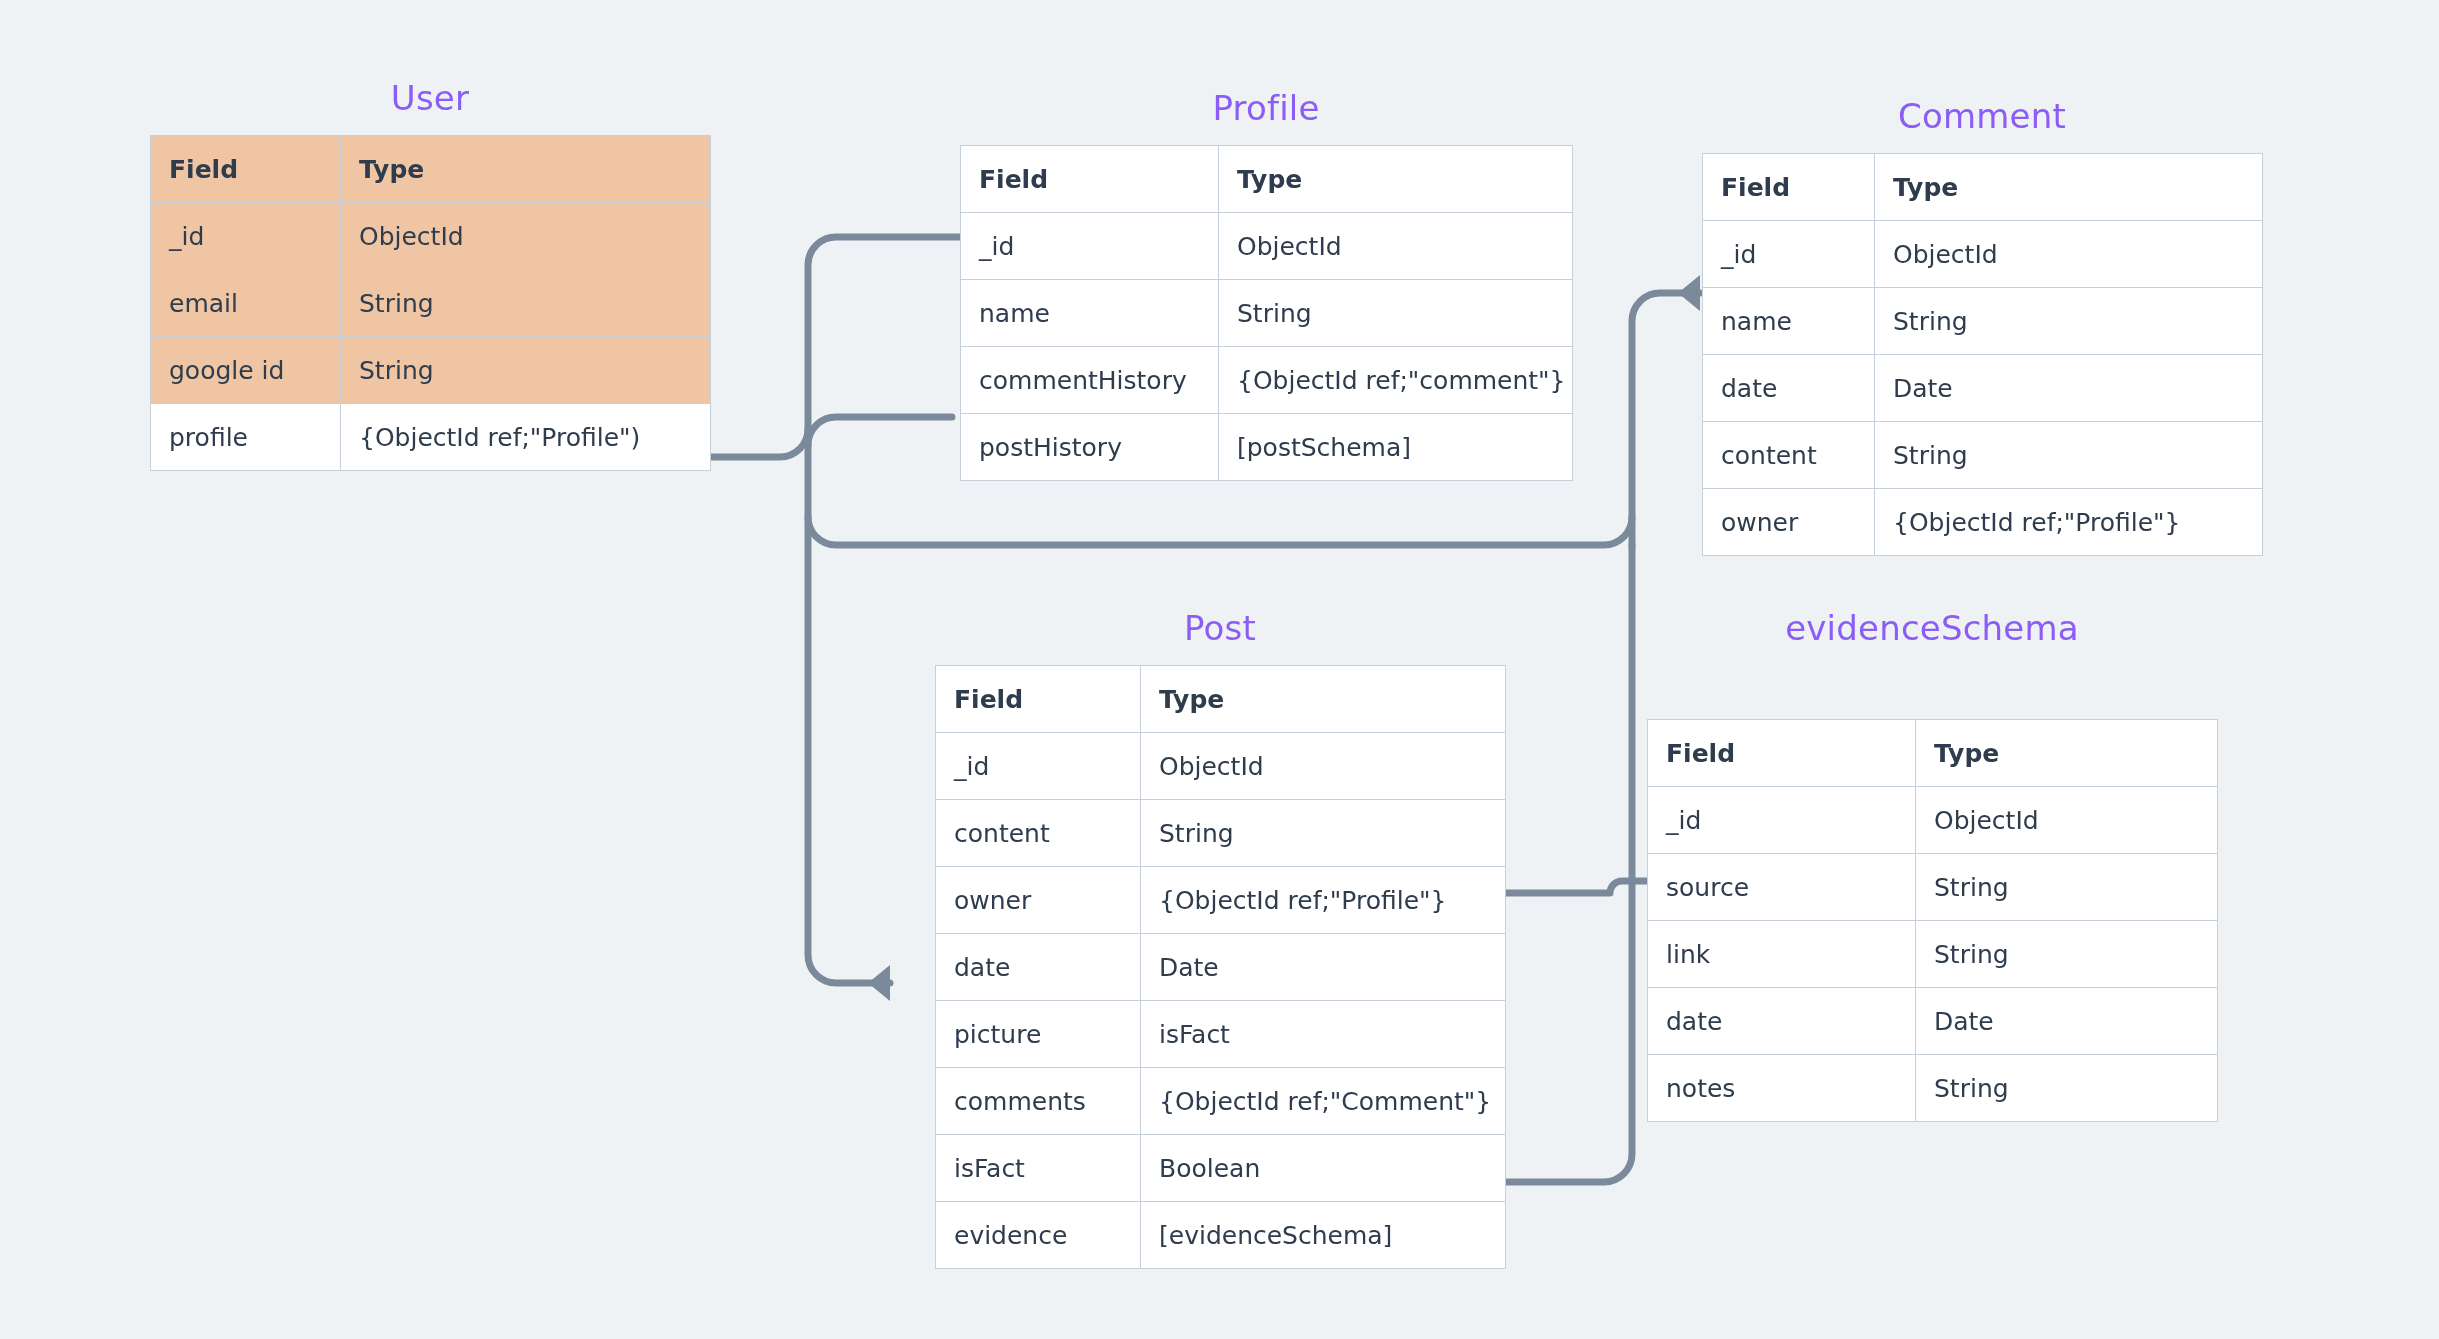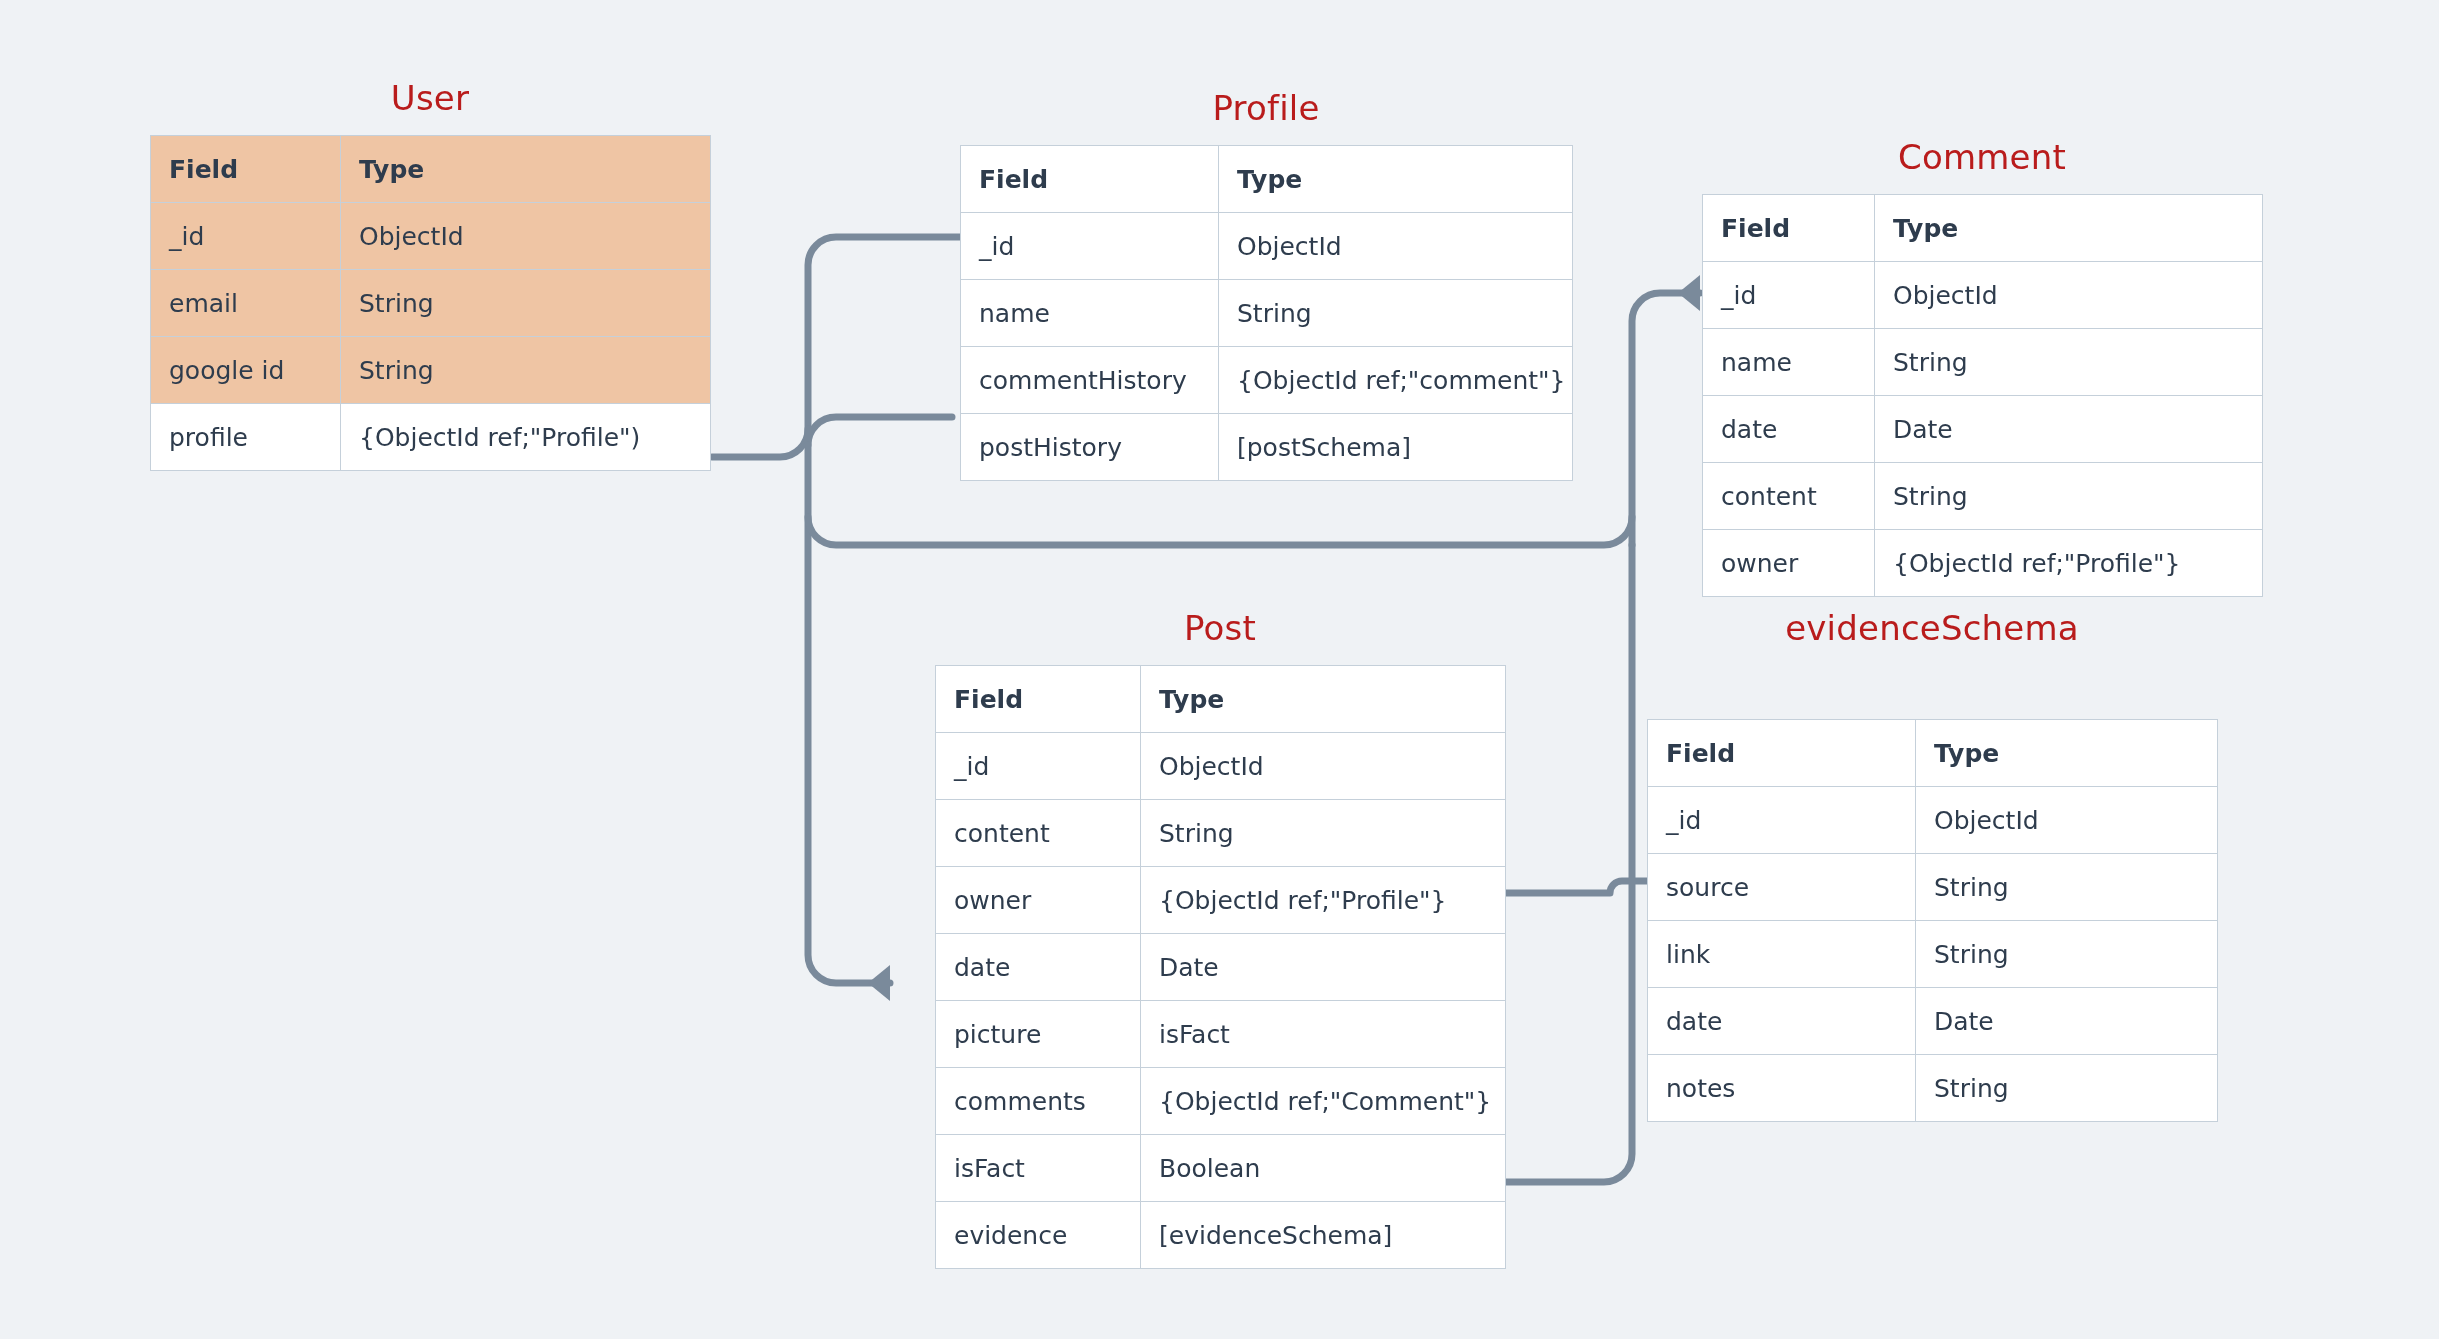--- a/index.html
+++ b/index.html
@@ -20,21 +20,21 @@
     left: 0; top: 0;
     width: 2439px;
     height: 1339px;
     pointer-events: none;
   }
   .entity {
     position: absolute;
   }
   .entity-title {
     text-align: center;
-    color: #b91c1c;
+    color: #8b5cf6;
     font-size: 34px;
     font-weight: 400;
     line-height: 1.1;
     letter-spacing: 0.2px;
     white-space: nowrap;
   }
   table.schema {
     border-collapse: collapse;
     background: #ffffff;
     table-layout: fixed;
@@ -146,21 +146,21 @@
         </tr>
         <tr>
           <td>postHistory</td>
           <td>[postSchema]</td>
         </tr>
       </tbody>
     </table>
   </div>
 
   <div class="entity" style="left:1702px; top:98px;">
-    <div class="entity-title" style="width:560px;margin-top:41px;">Comment</div>
+    <div class="entity-title" style="width:560px;">Comment</div>
     <table class="schema" style="margin-top:18px; width:560px;">
       <colgroup>
           <col style="width:172px">
           <col style="width:388px">
         </colgroup>
       <tbody>
         <tr>
           <th>Field</th>
           <th>Type</th>
         </tr>

